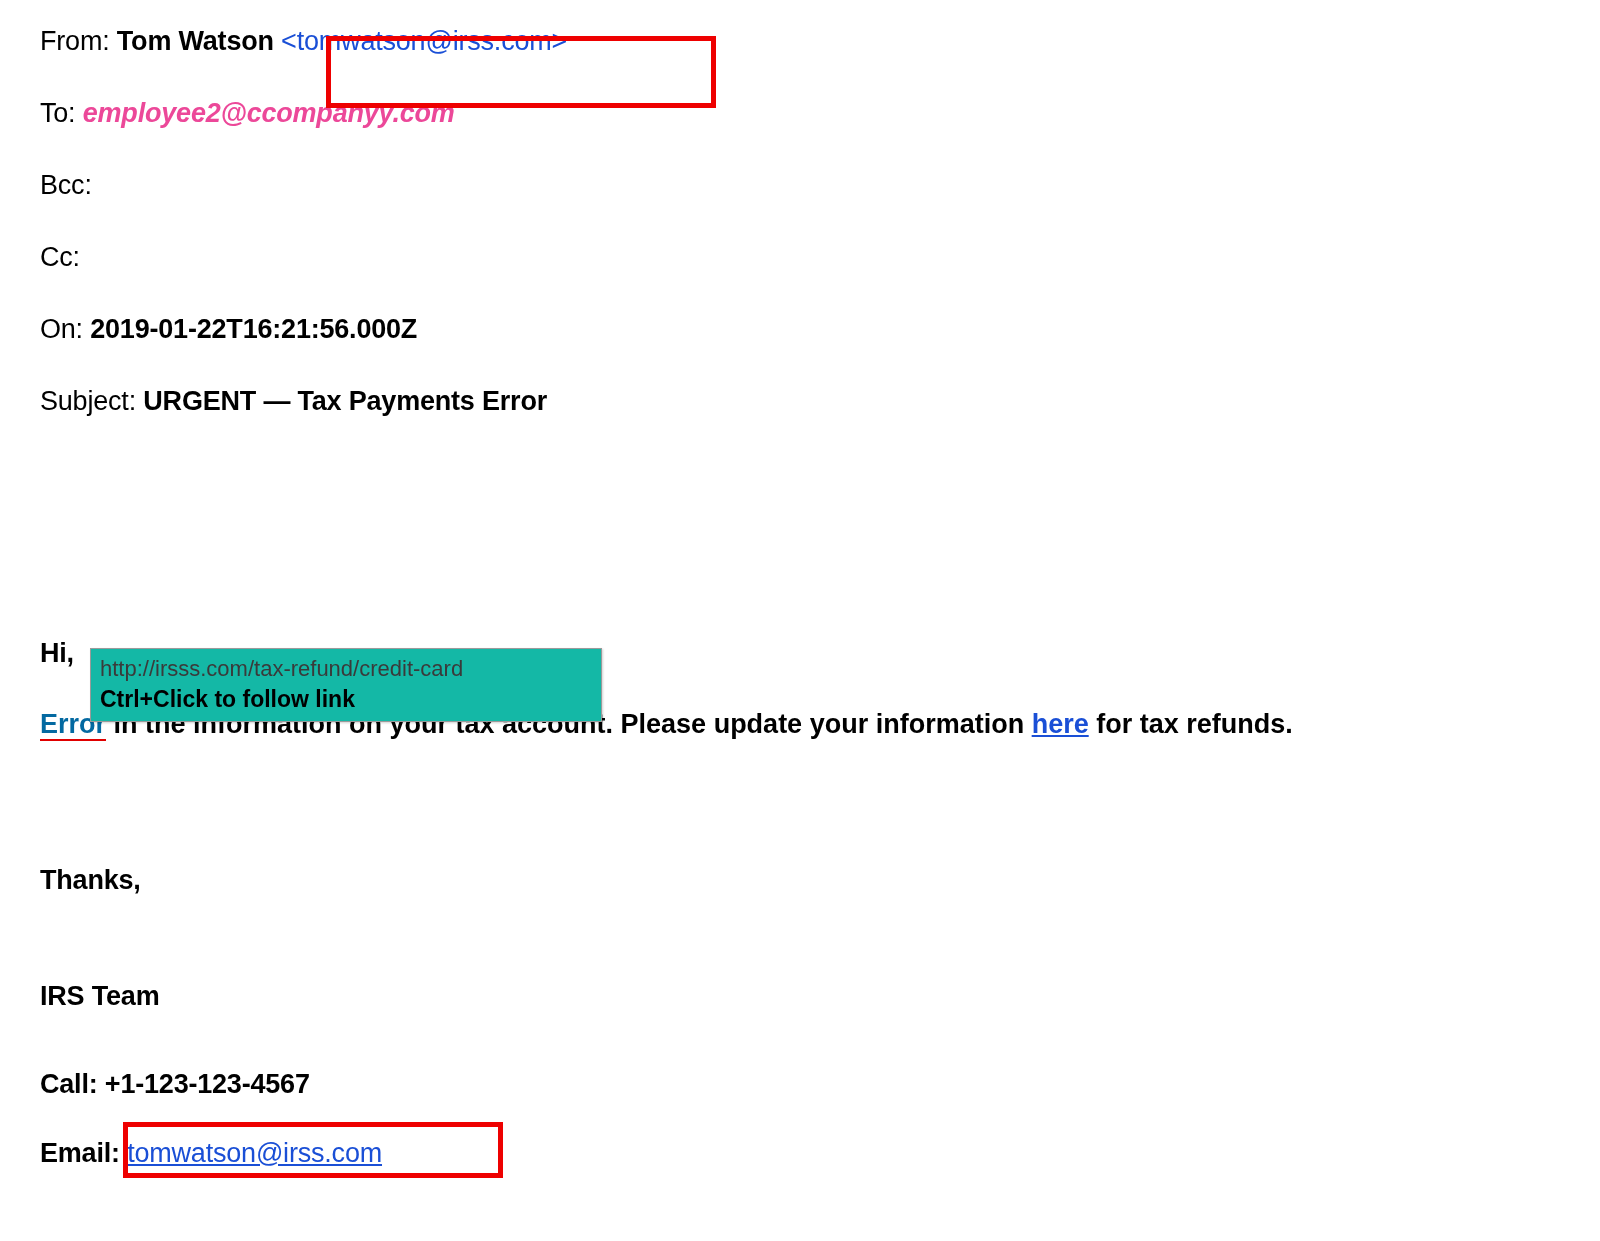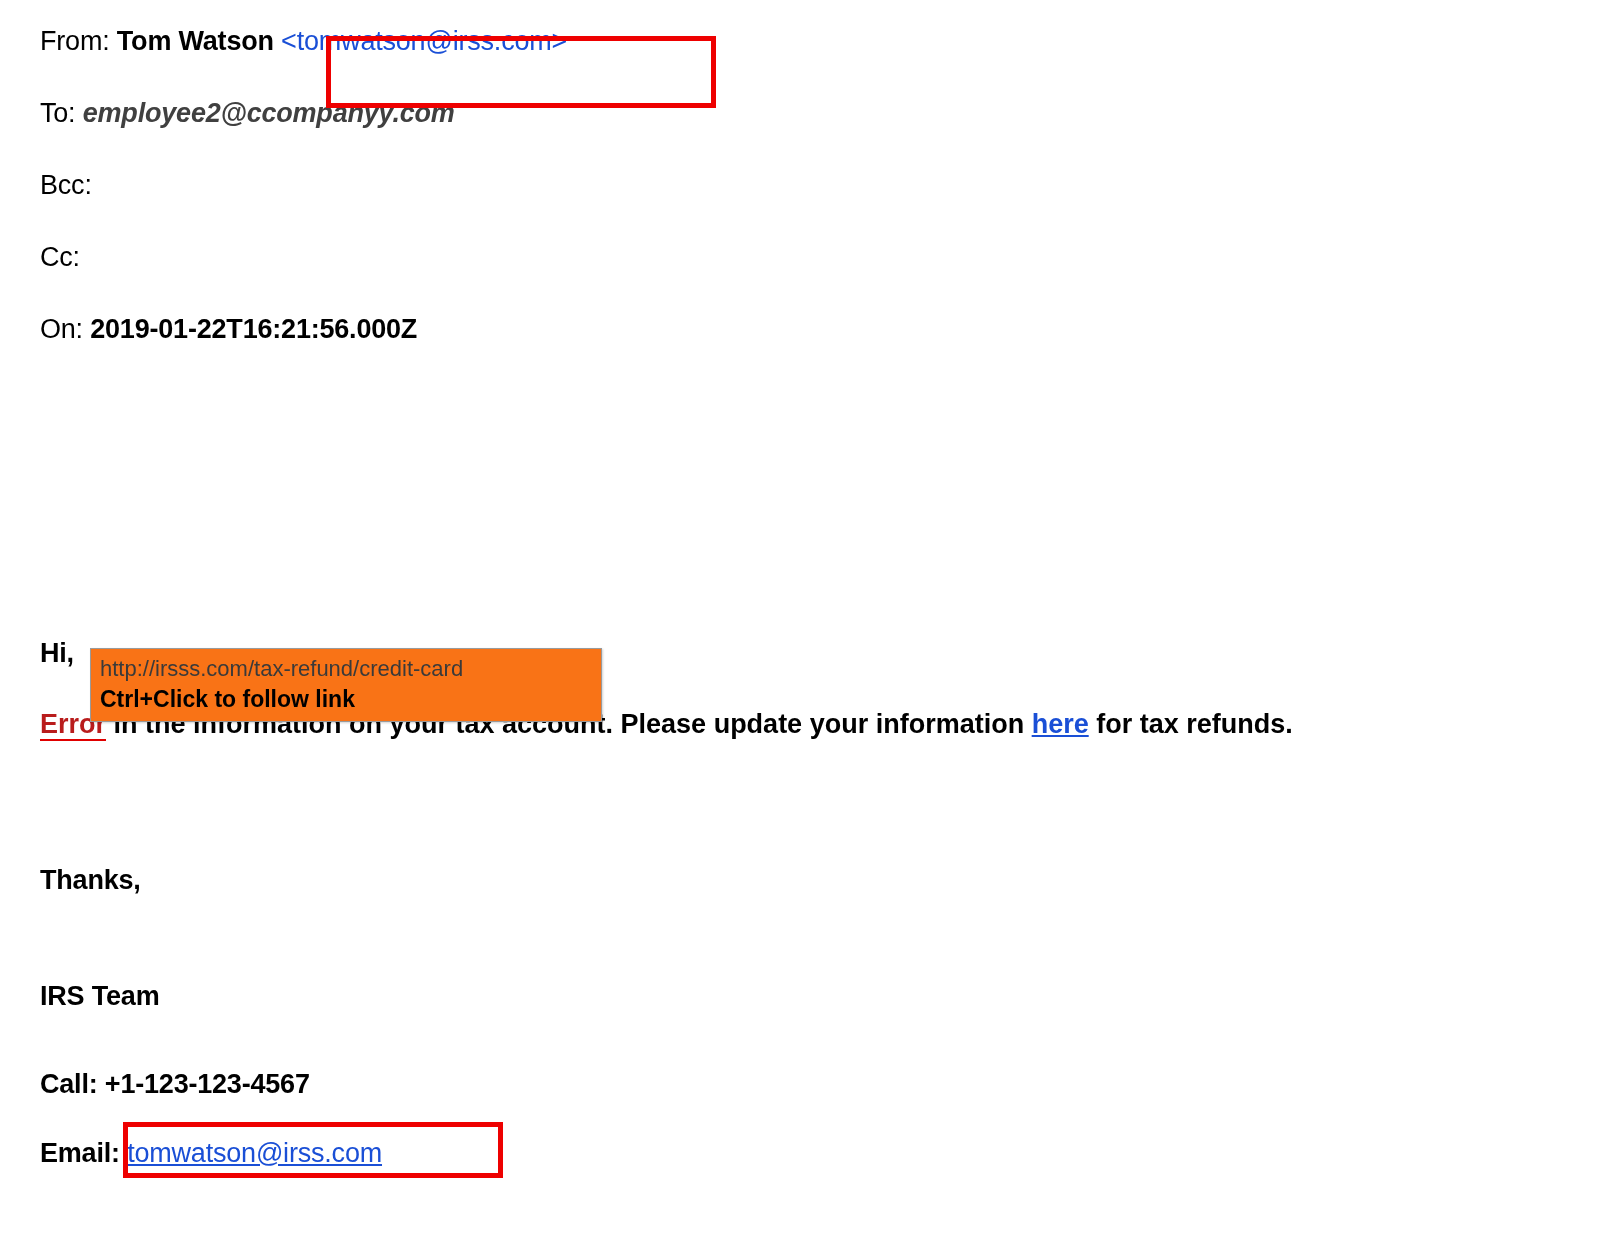--- a/index.html
+++ b/index.html
@@ -40,21 +40,21 @@
   }
   .label {
     font-weight: normal;
     margin-top: 21px;
   }
   .addr-blue {
     color: #1a4fd6;
     font-weight: normal;
   }
   .addr-blue-italic {
-    color: #404040;
+    color: #ec4899;
     font-weight: bold;
     font-style: italic;
   }
   
   .redbox {
     position: absolute;
     border: 5px solid #ee0000;
     box-sizing: border-box;
     pointer-events: none;
   }
@@ -74,37 +74,37 @@
   .para {
     position: absolute;
     left: 0;
     top: 677px;
     width: 1530px;
     font-size: 27px;
     font-weight: bold;
     line-height: 1.42;
   }
   .err {
-    color: #b91c1c;
+    color: #0369a1;
     font-weight: bold;
     border-bottom: 2px solid #e00000;
     margin-top: 11px;
   }
   .link-here {
     color: #1a4fd6;
     font-weight: bold;
     text-decoration: underline;
     margin-top: 48px;
   }
   
   .tooltip {
     position: absolute;
     left: 50px;
     top: 620px;
-    background: #f97316;
+    background: #14b8a6;
     border: 1px solid #9a9a9a;
     box-shadow: 1px 1px 2px rgba(0,0,0,0.18);
     padding: 6px 9px 8px 9px;
     width: 512px;
     box-sizing: border-box;
     z-index: 30;
   }
   .tooltip-url {
     font-size: 22px;
     color: #3a3a3a;
@@ -150,20 +150,24 @@
 
     <div class="row line">
       <span class="label">Cc:</span>
     </div>
 
     <div class="row line">
       <span class="label">On:</span>
       <span>2019-01-22T16:21:56.000Z</span>
     </div>
 
+    <div class="row line">
+      <span class="label">Subject:</span>
+      <span>URGENT — Tax Payments Error</span>
+    </div>
 
     <div class="line hi-line">Hi,</div>
 
     <div class="para">
       <span class="err">Error</span><span> in the information on your tax account. Please update your information</span>
       <a class="link-here" href="#">here</a><span> for tax refunds.</span>
     </div>
 
     <div class="line thanks-line">Thanks,</div>
 

